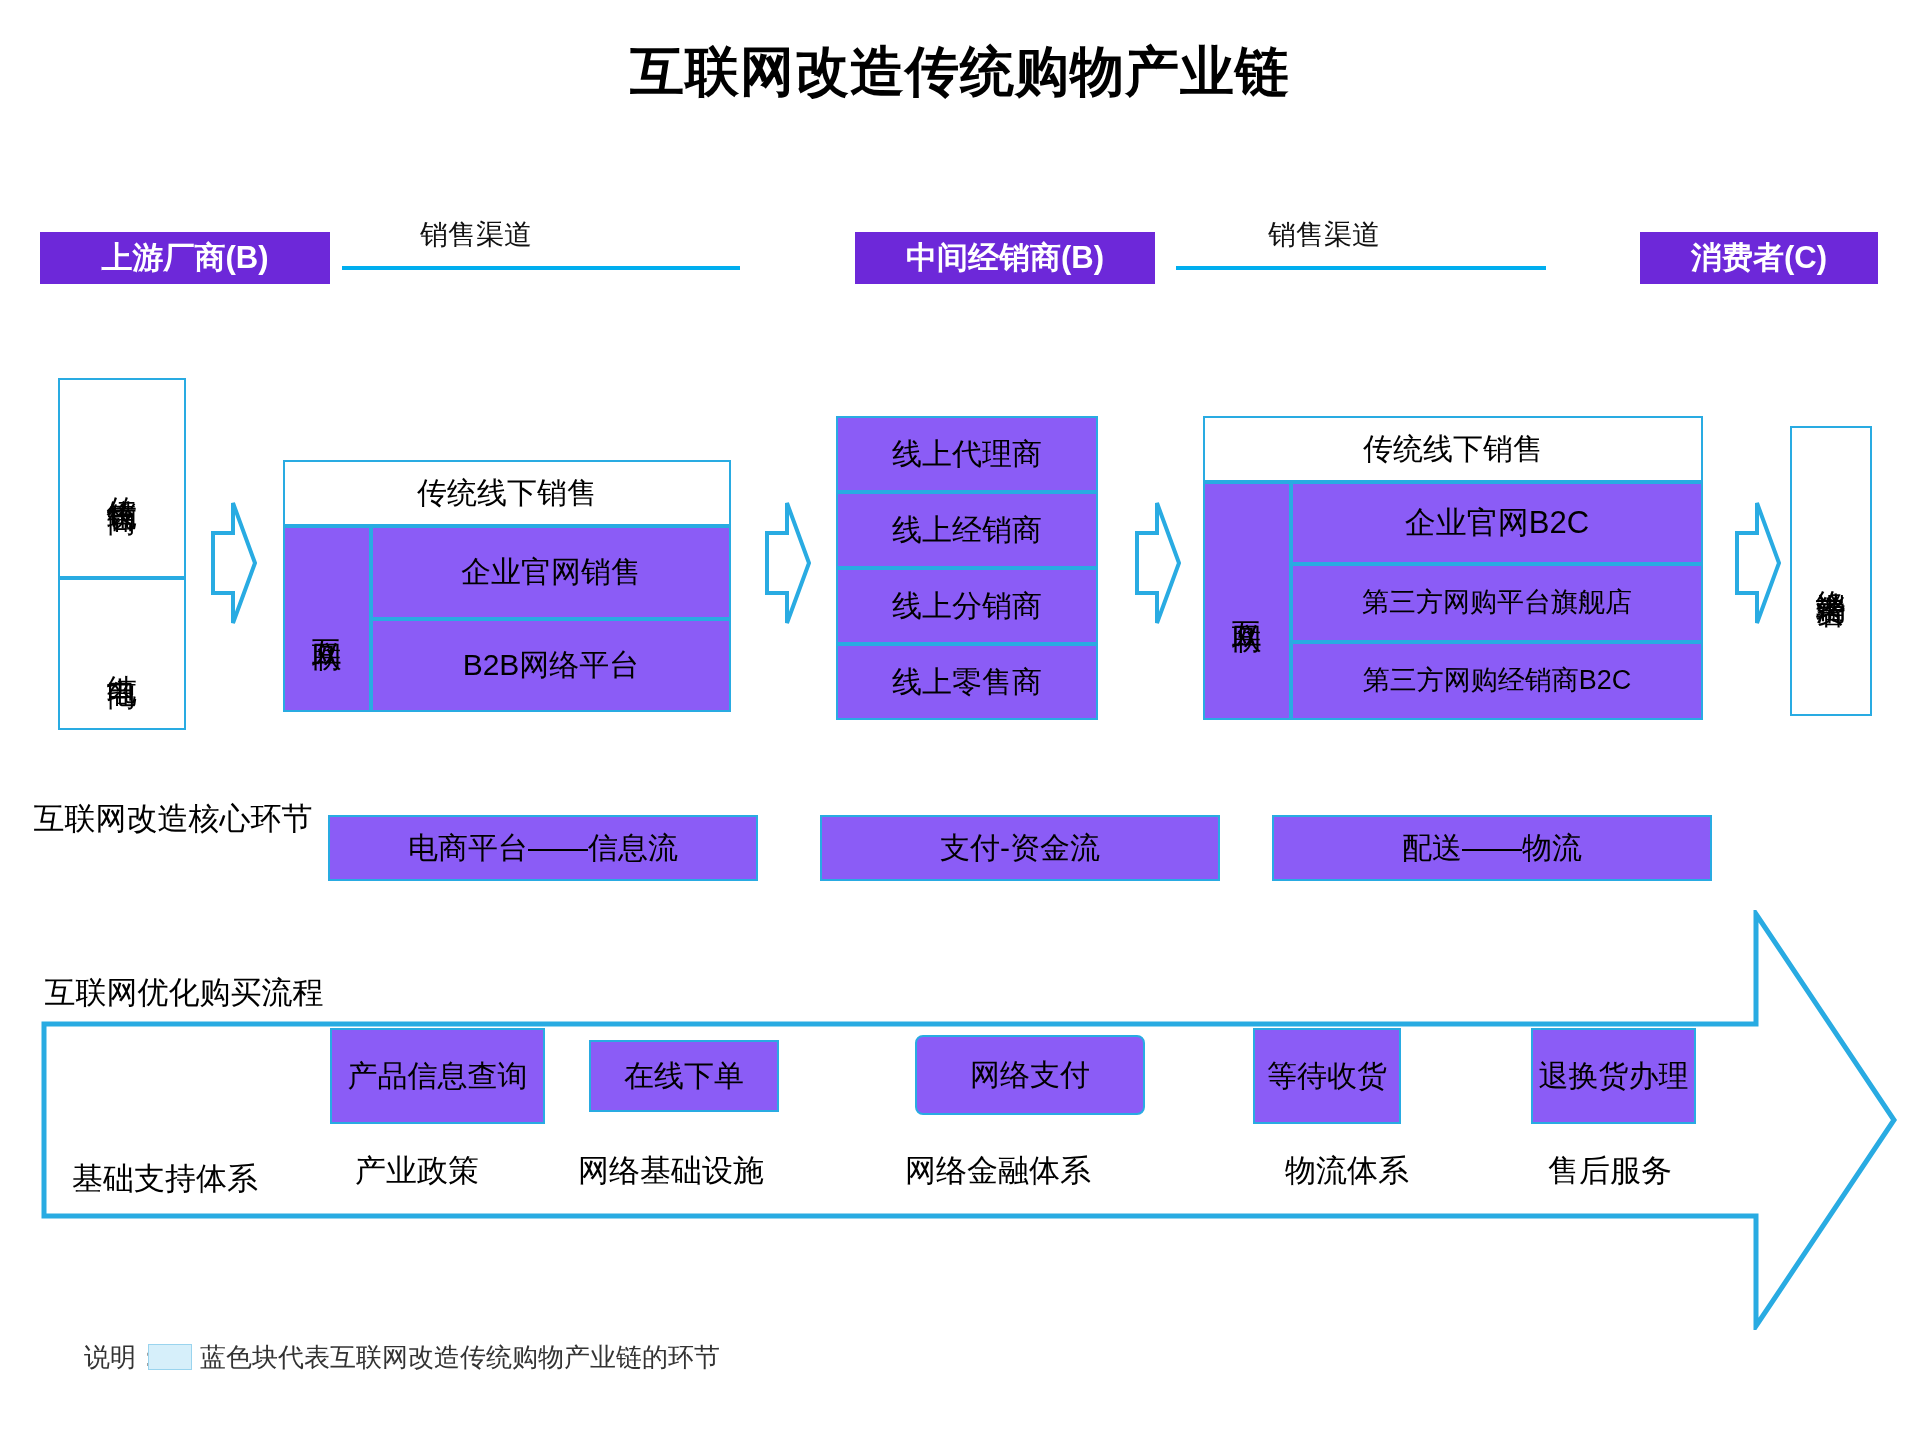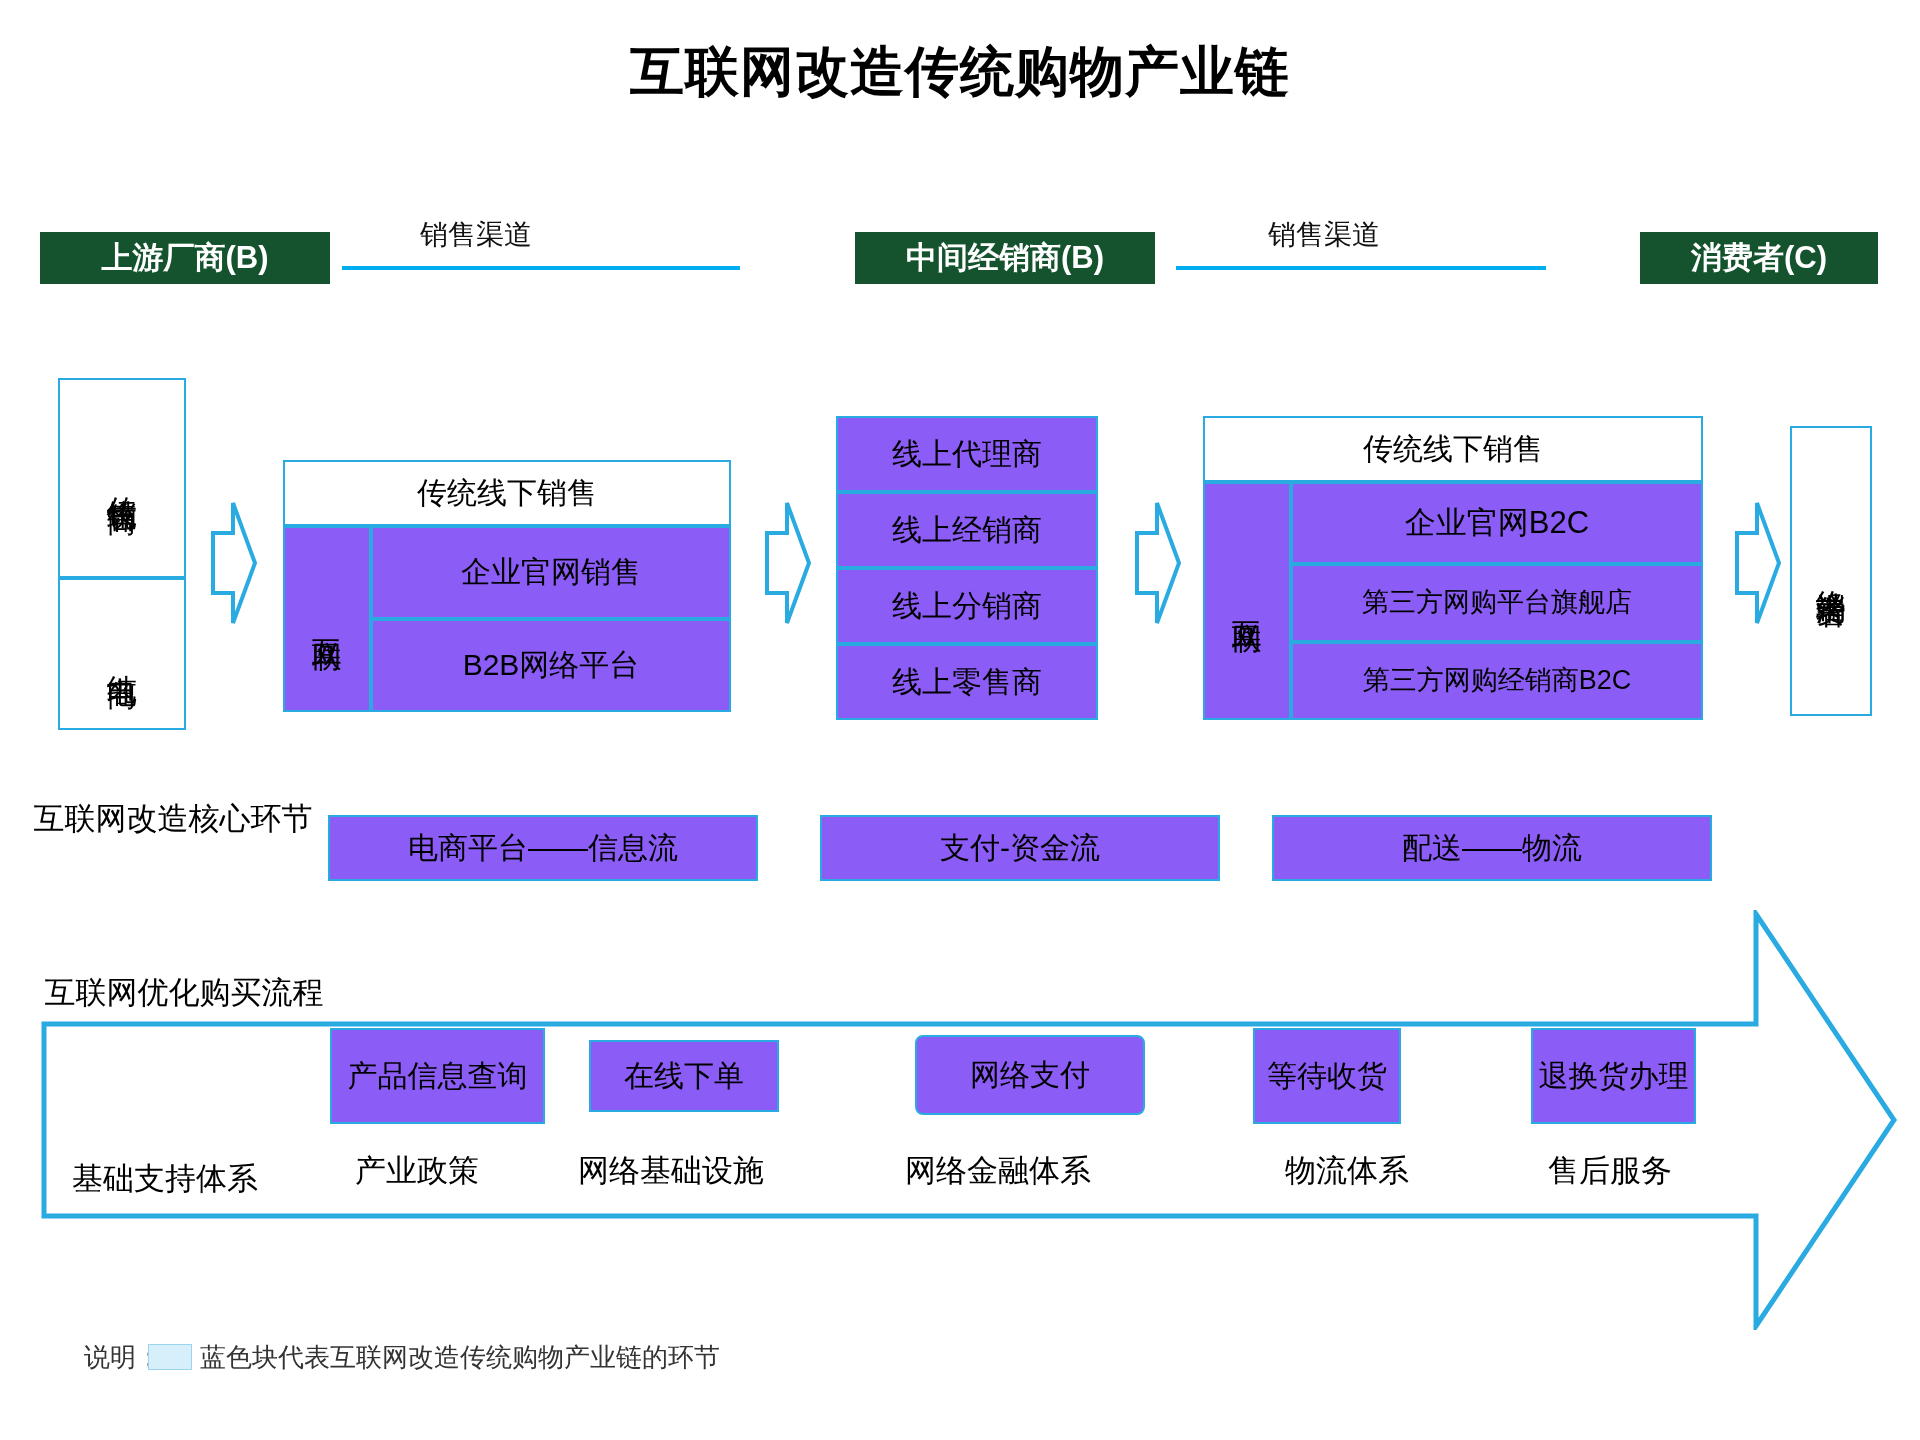--- a/index.html
+++ b/index.html
@@ -31,21 +31,21 @@
     text-align: center;
     font-size: 54px;
     font-weight: bold;
     letter-spacing: 1px;
     color: #000;
   }
 
   
   .chip {
     position: absolute;
-    background: #14532d;
+    background: #6d28d9;
     color: #ffffff;
     font-weight: bold;
     font-size: 31px;
     display: flex;
     align-items: center;
     justify-content: center;
     box-sizing: border-box;
     padding: 0 10px;
     white-space: nowrap;
   }

